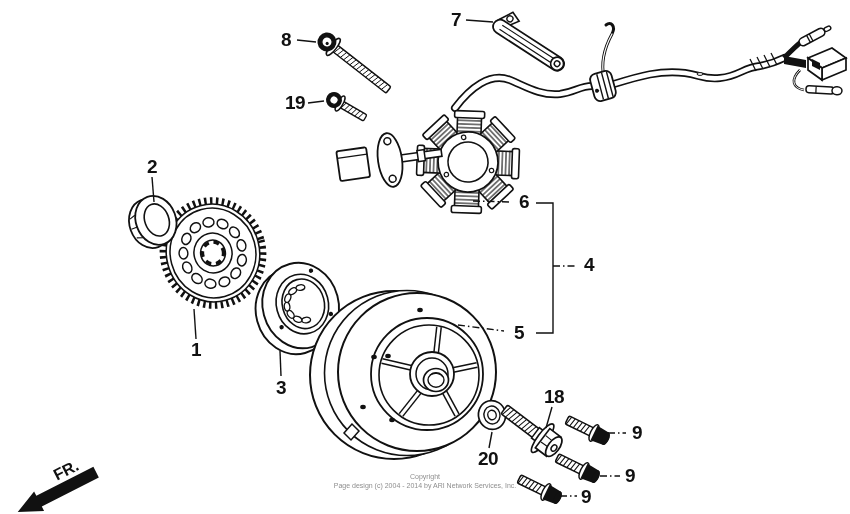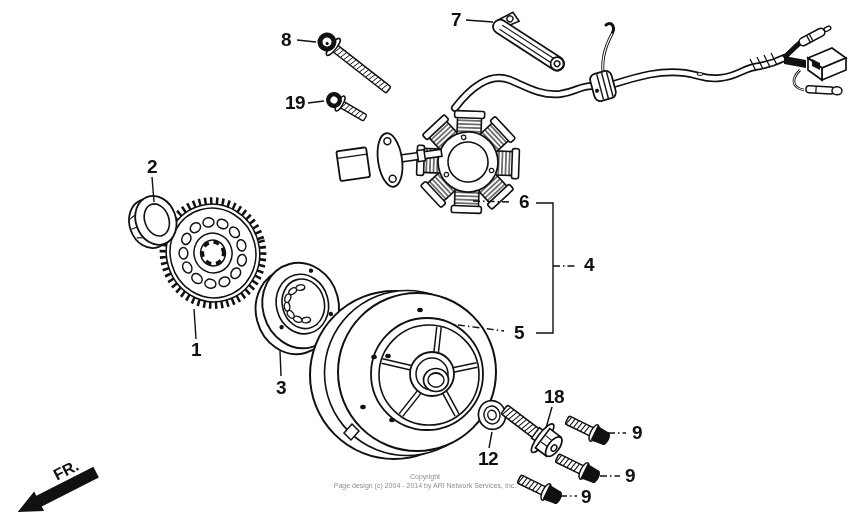--- a/index.html
+++ b/index.html
@@ -324,20 +324,20 @@
   <div class="callout" style="left:589px;top:265px">4</div>
   <div class="callout" style="left:519px;top:333px">5</div>
   <div class="callout" style="left:524px;top:202px">6</div>
   <div class="callout" style="left:456px;top:20px">7</div>
   <div class="callout" style="left:286px;top:40px">8</div>
   <div class="callout" style="left:637px;top:433px">9</div>
   <div class="callout" style="left:630px;top:476px">9</div>
   <div class="callout" style="left:586px;top:497px">9</div>
   <div class="callout" style="left:554px;top:397px">18</div>
   <div class="callout" style="left:295px;top:103px">19</div>
-  <div class="callout" style="left:488px;top:459px">12</div>
+  <div class="callout" style="left:488px;top:459px">20</div>
 
   <div class="footer">
     <div>Copyright</div>
     <div>Page design (c) 2004 - 2014 by ARI Network Services, Inc.</div>
   </div>
 
 </div>
 
 </body></html>

